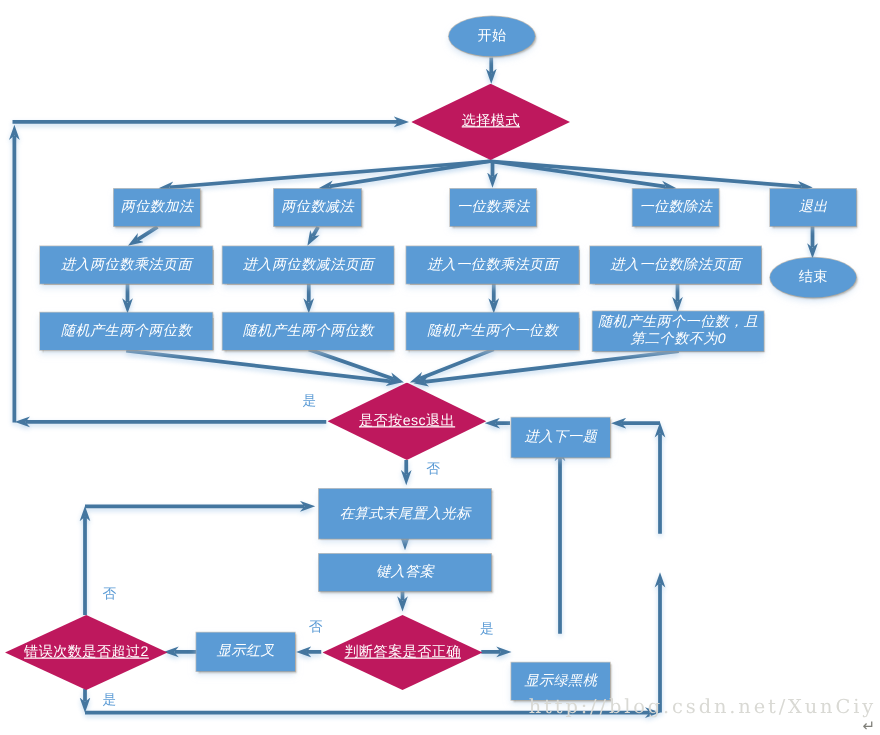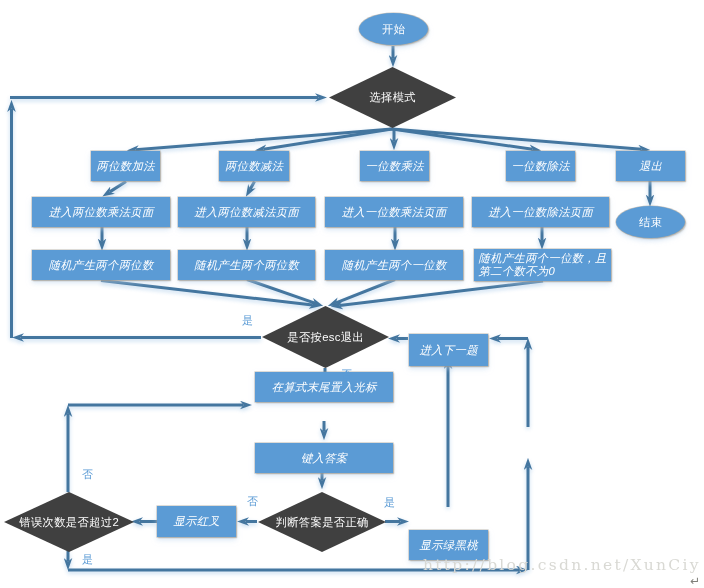--- a/index.html
+++ b/index.html
@@ -3,31 +3,31 @@
 <meta charset="utf-8">
 <title>flowchart</title>
 <style>
   html,body{margin:0;padding:0;background:#ffffff;}
   body{width:704px;height:588px;overflow:hidden;
        font-family:"Liberation Sans","DejaVu Sans",sans-serif;}
   #canvas{position:relative;width:704px;height:588px;}
   svg.lines{position:absolute;left:0;top:0;width:704px;height:588px;}
   .node{position:absolute;box-sizing:border-box;color:#fff;
         display:flex;align-items:center;justify-content:center;
-        text-align:left;line-height:1.12;}
+        text-align:center;line-height:1.12;}
   .node{font-size:11.3px;letter-spacing:0.35px;text-indent:0.35px;}
   .proc{background:#5B9BD5;box-shadow:0 0 0 0.6px rgba(160,152,138,.55),
                                       1.3px 1.3px 1.3px rgba(140,132,118,.5),
                                       0 3px 5px rgba(190,214,238,.55);font-style:italic;}
   .ell{background:#5B9BD5;border-radius:50%;
        box-shadow:0 0 0 0.6px rgba(160,152,138,.6),1.3px 1.3px 1.4px rgba(140,132,118,.45),
                   0 3px 5px rgba(190,214,238,.55);}
-  .dia{background:#404040;clip-path:polygon(50% 0,100% 50%,50% 100%,0 50%);
+  .dia{background:#be185d;clip-path:polygon(50% 0,100% 50%,50% 100%,0 50%);
        filter:drop-shadow(0 0 0.7px rgba(160,150,134,.9))
-              drop-shadow(1.1px 1.1px 1.2px rgba(140,132,118,.45));}
+              drop-shadow(1.1px 1.1px 1.2px rgba(140,132,118,.45));text-decoration:underline;}
   .two-line span.ln{display:block;}
   .lbl{position:absolute;color:#5B9BD5;white-space:nowrap;font-size:11px;letter-spacing:0.6px;}
   .wm{position:absolute;color:#d9d9d4;font-family:"DejaVu Serif",serif;white-space:nowrap;}
 </style>
 </head>
 <body>
 
 <div id="canvas">
 
   <svg class="lines" viewBox="0 0 704 588">
@@ -151,21 +151,21 @@
   </div>
 
   <div class="node dia" style="left:262px;top:306px;width:127px;height:62px">
     <span>是否按esc退出</span>
   </div>
 
   <div class="node proc" style="left:409px;top:334px;width:79px;height:32px">
     <span>进入下一题</span>
   </div>
 
-  <div class="node proc" style="left:255px;top:372px;width:138px;height:30px">
+  <div class="node proc" style="left:255px;top:391px;width:138px;height:40px">
     <span>在算式末尾置入光标</span>
   </div>
 
   <div class="node proc" style="left:255px;top:443px;width:138px;height:30px">
     <span>键入答案</span>
   </div>
 
 
   <div class="node dia" style="left:258px;top:492px;width:128px;height:60px">
     <span>判断答案是否正确</span>

